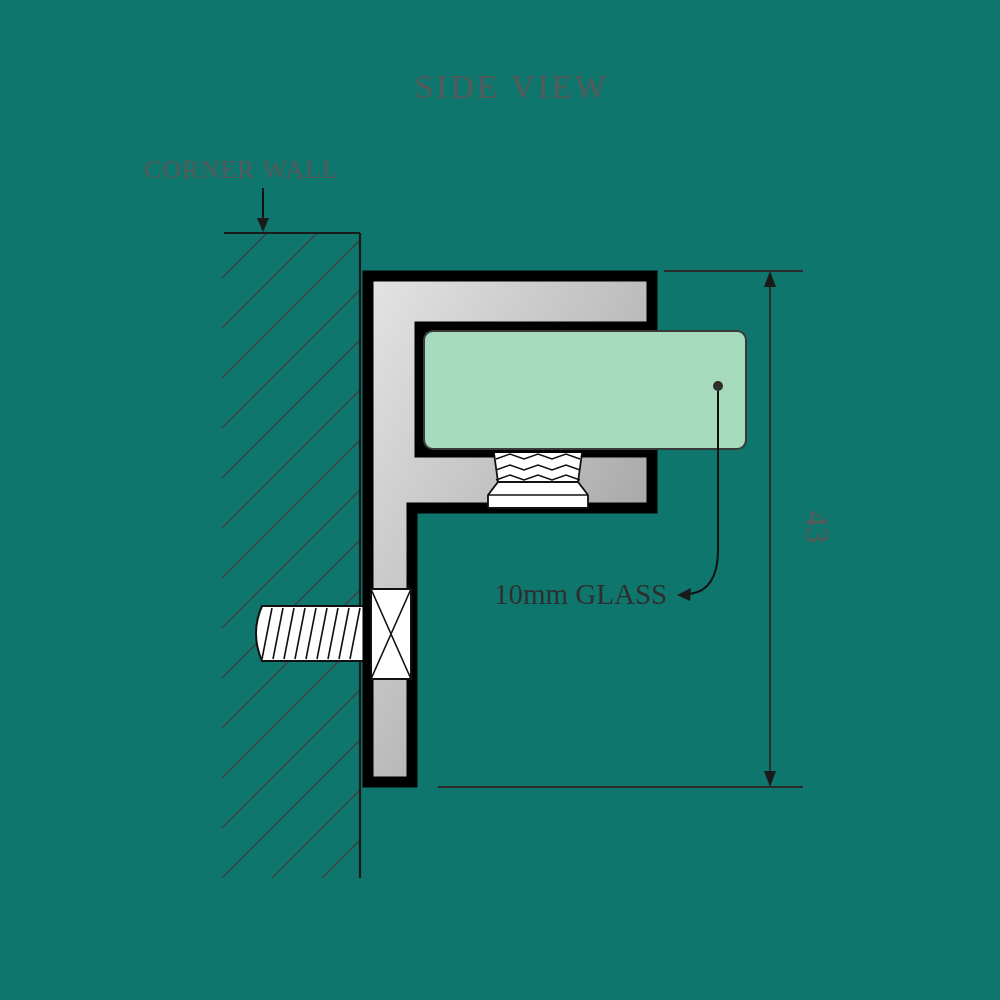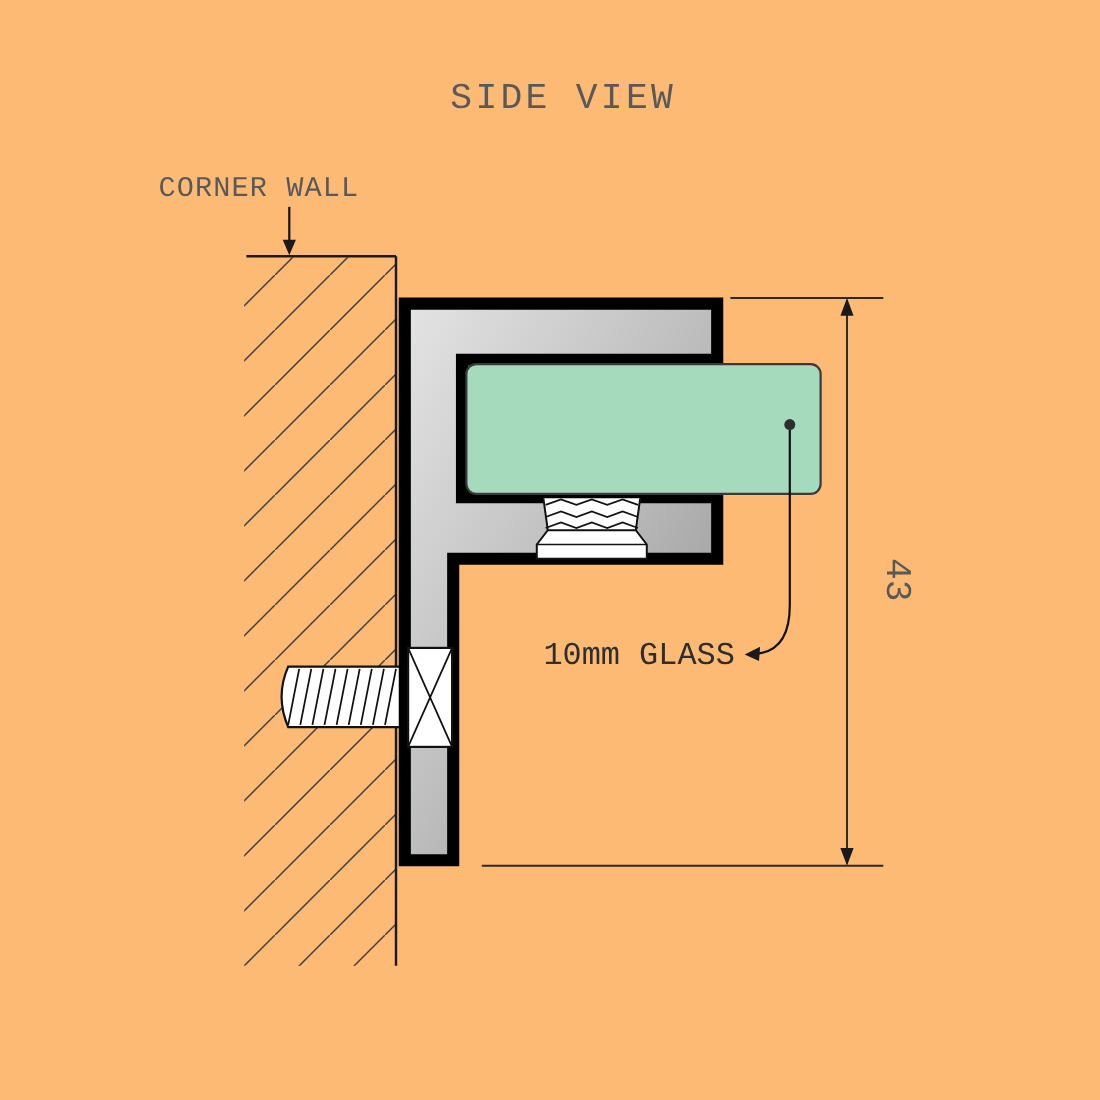--- a/index.html
+++ b/index.html
@@ -1,21 +1,21 @@
 <!DOCTYPE html>
 <html><head>
 <meta charset="utf-8">
 <style>
   html, body { margin: 0; padding: 0; background: #ffffff; }
   .page {
     position: relative;
     width: 1000px;
     height: 1000px;
-    background: #fdba74;
-    font-family: Liberation Mono, monospace;
+    background: #0f766e;
+    font-family: Liberation Serif, serif;
   }
   svg { display: block; }
   .title-text {
     font-size: 33px;
     letter-spacing: 3px;
     fill: #595959;
   }
   .label-gray {
     font-size: 26px;
     letter-spacing: 1px;

